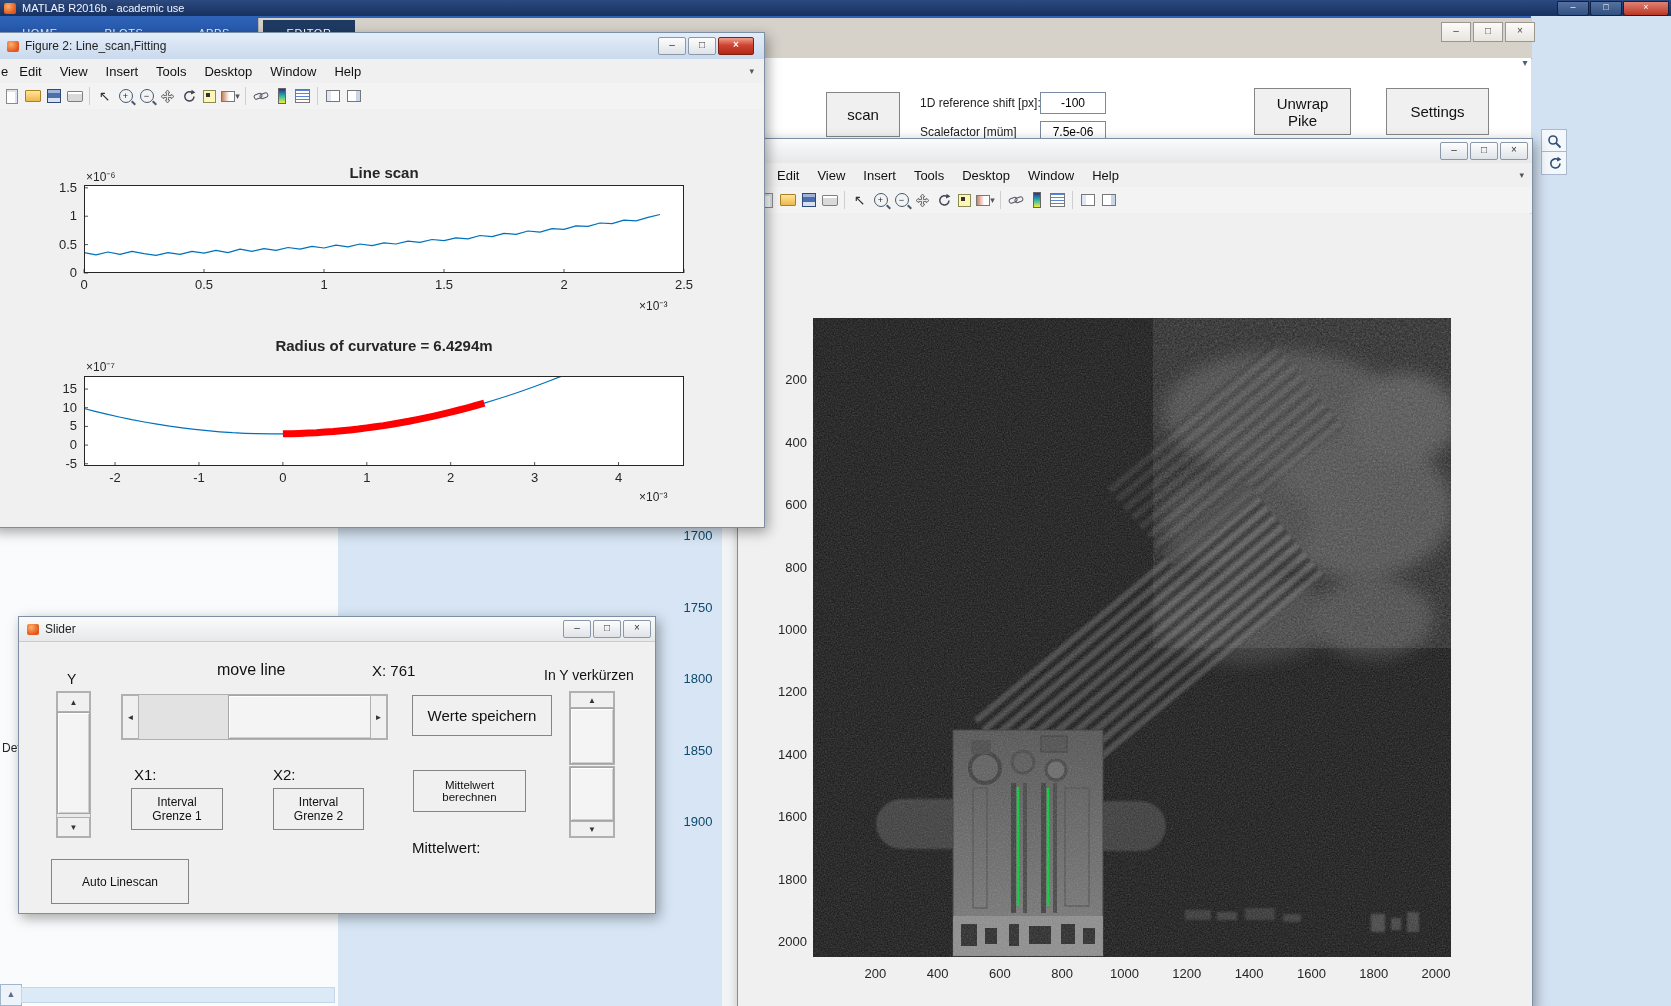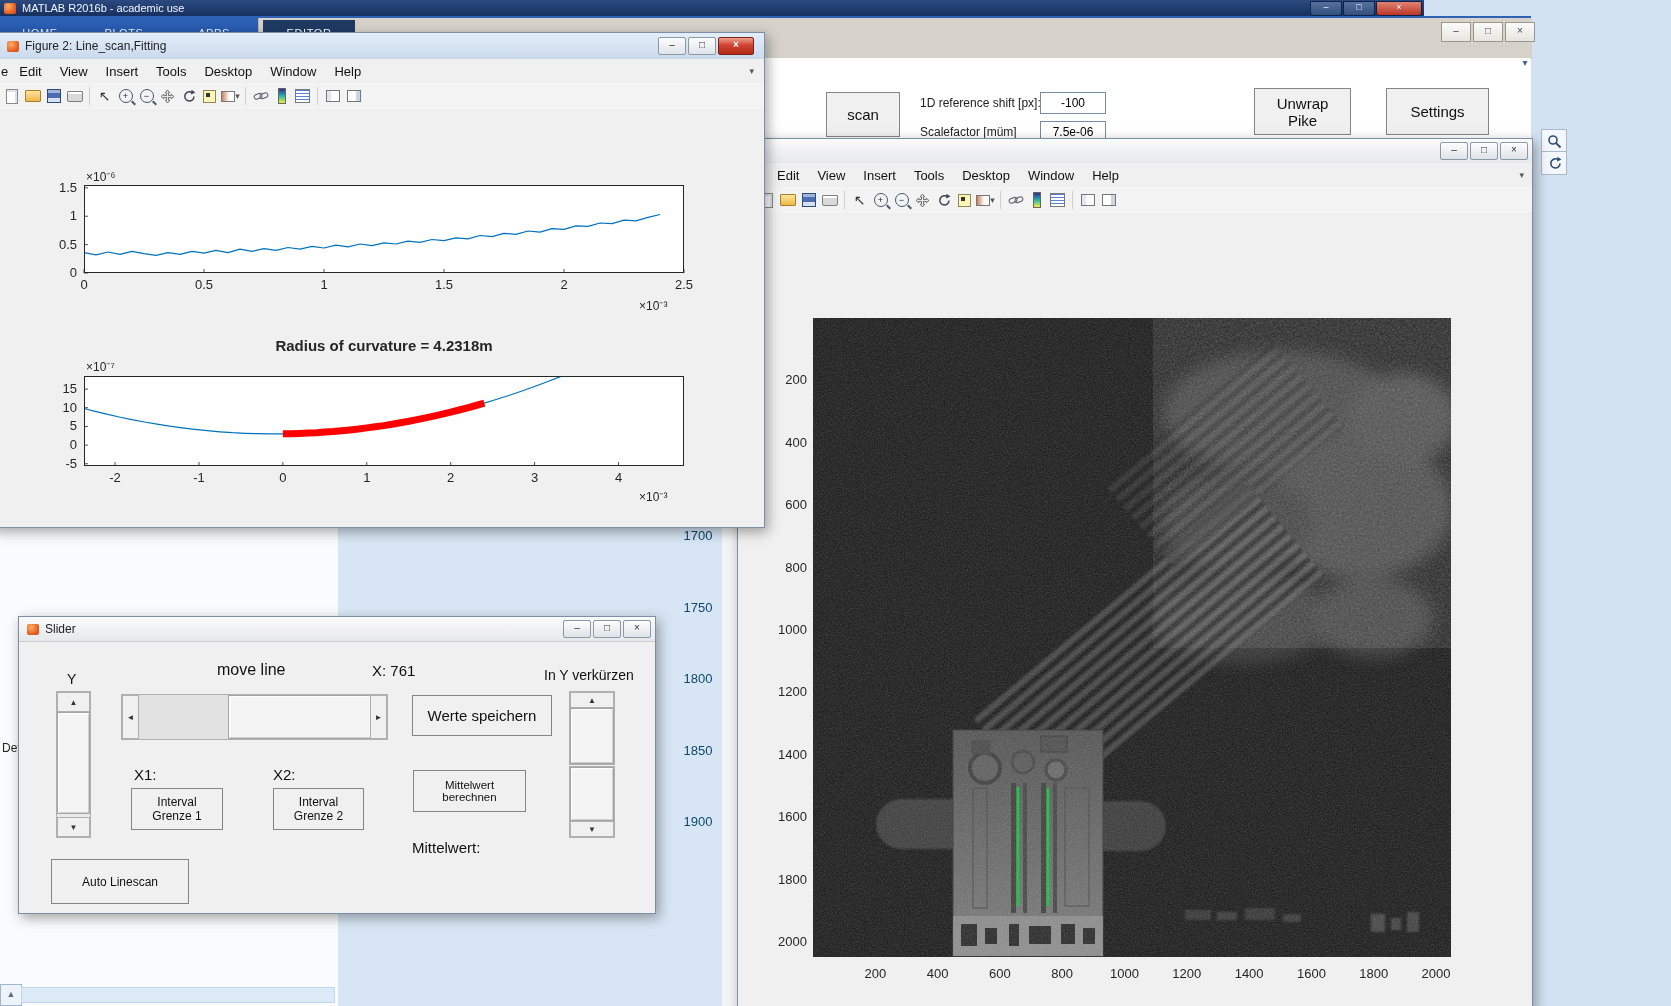--- a/index.html
+++ b/index.html
@@ -1,21 +1,21 @@
 <!DOCTYPE html>
 <html><head>
 <meta charset="utf-8">
 <style>
   html,body{margin:0;padding:0;}
   body{width:1671px;height:1006px;position:relative;overflow:hidden;
        font-family:"Liberation Sans",sans-serif;background:#d3e2f2;color:#111;}
   .abs{position:absolute;}
 
   
-  #top-bar{left:0;top:0;width:1424px;height:16px;background:linear-gradient(#2c4a80,#16305f);
+  #top-bar{left:0;top:0;width:1671px;height:16px;background:linear-gradient(#2c4a80,#16305f);
            display:flex;align-items:center;padding:0;z-index:2;}
   #top-bar .ttl{font-size:11px;color:#f2f5ff;margin-left:6px;}
   .mlicon{width:12px;height:11px;border-radius:2px;margin-left:4px;
           background:radial-gradient(circle at 35% 30%,#ffb066,#e2571d 70%);}
   .sysbtns{margin-left:auto;display:flex;margin-right:2px;}
   .sysbtn{width:30px;height:13px;margin-left:1px;border:1px solid #0e2247;border-radius:0 0 3px 3px;
           background:linear-gradient(#56719f,#31507f);color:#fff;font-size:9px;line-height:11px;text-align:center;}
   .sysbtn.red{background:linear-gradient(#e08373,#bb3626);width:44px;}
   #ribbon{left:0;top:16px;width:1531px;height:42px;background:linear-gradient(#2e63b8,#1c4d9e);z-index:2;}
   .rtab{position:absolute;top:6px;height:22px;color:#eef3ff;font-size:11px;letter-spacing:.6px;
@@ -453,20 +453,21 @@
       <span class="sep"></span>
       <span class="ti">
         <span class="ic-pt1"></span>
       </span>
       <span class="ti">
         <span class="ic-pt2"></span>
       </span>
     </div>
   <div class="abs" style="left:0;top:76px;right:0;bottom:0;background:#f0f0f0;"></div>
 
+  <div class="ptitle" style="left:93px;top:131px;width:600px;">Line scan</div>
   <div class="pexp" style="left:95px;top:135px;">×10⁻⁶</div>
   <div class="plot" id="plot-linescan" style="left:93px;top:152px;width:600px;height:88px;">
       <svg width="600" height="88">
         <defs>
           <clipPath id="clip_plot-linescan">
             <rect x="0" y="0" width="600" height="88"></rect>
           </clipPath>
         </defs>
         <rect width="600" height="88" fill="#fff"></rect>
         <g clip-path="url(#clip_plot-linescan)">
@@ -490,21 +491,21 @@
         <text x="-7" y="63.61290322580645" text-anchor="end">0.5</text>
         <line x1="0" x2="4" y1="31.225806451612904" y2="31.225806451612904" stroke="#262626" stroke-width="0.8"></line>
         <text x="-7" y="35.225806451612904" text-anchor="end">1</text>
         <line x1="0" x2="4" y1="2.8387096774193594" y2="2.8387096774193594" stroke="#262626" stroke-width="0.8"></line>
         <text x="-7" y="6.838709677419359" text-anchor="end">1.5</text>
         <rect x="0.5" y="0.5" width="599" height="87" fill="none" stroke="#262626" stroke-width="1"></rect>
       </svg>
     </div>
   <div class="pexp" style="left:648px;top:264px;">×10⁻³</div>
 
-  <div class="ptitle" style="left:93px;top:304px;width:600px;">Radius of curvature = 4.2318m</div>
+  <div class="ptitle" style="left:93px;top:304px;width:600px;">Radius of curvature = 6.4294m</div>
   <div class="pexp" style="left:95px;top:325px;">×10⁻⁷</div>
   <div class="plot" id="plot-fitting" style="left:93px;top:343px;width:600px;height:90px;">
       <svg width="600" height="90">
         <defs>
           <clipPath id="clip_plot-fitting">
             <rect x="0" y="0" width="600" height="90"></rect>
           </clipPath>
         </defs>
         <rect width="600" height="90" fill="#fff"></rect>
         <g clip-path="url(#clip_plot-fitting)">

